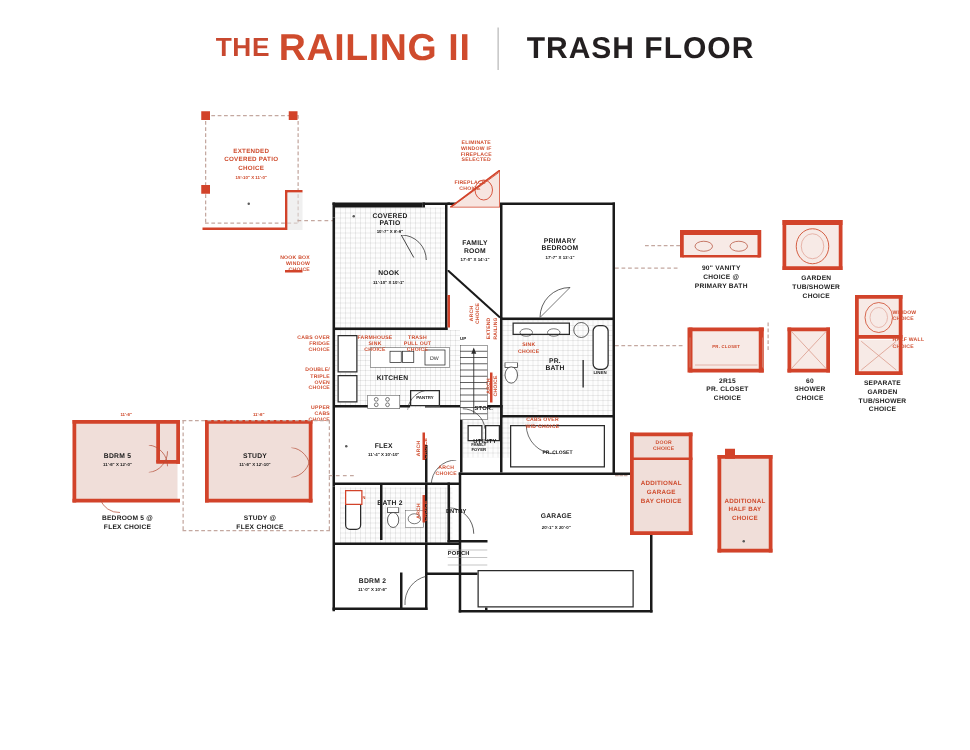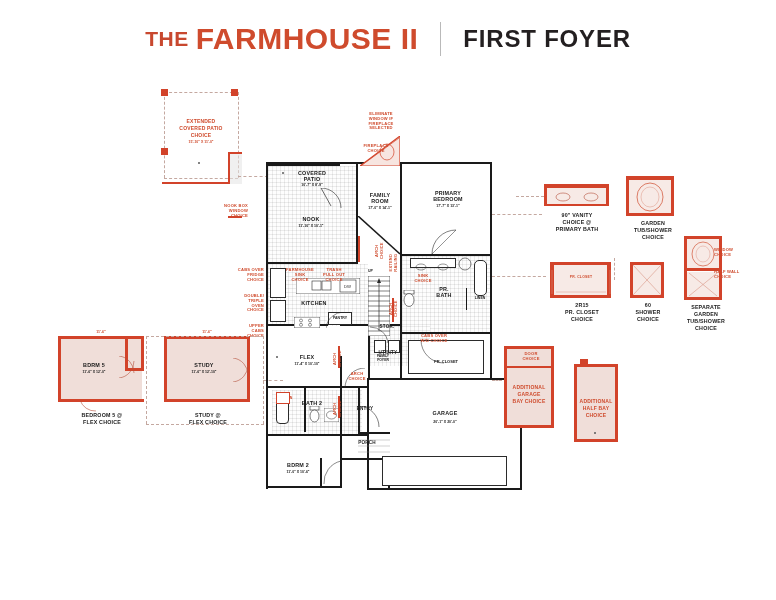--- a/index.html
+++ b/index.html
@@ -161,23 +161,23 @@
     background: #5a5a5a;
   }
 </style>
 </head>
 <body>
 
 <div id="page">
 
   <div class="title-bar">
     <span class="title-the">THE</span>
-    <span class="title-name">FARMHOUSE II</span>
+    <span class="title-name">RAILING II</span>
     <span class="title-sep"></span>
-    <span class="title-floor">FIRST FOYER</span>
+    <span class="title-floor">TRASH FLOOR</span>
   </div>
 
   <div class="plan" style="left:160px; top:88px; width:82px; height:110px;">
     <div class="fill" style="left:4px; top:4px; width:74px; height:86px;"></div>
 
     <div class="guide" style="left:4px; top:4px; width:74px;"></div>
     <div class="guide" style="left:4px; top:90px; width:74px;"></div>
     <div class="guide-v" style="left:4px; top:4px; height:86px;"></div>
     <div class="guide-v" style="left:78px; top:4px; height:86px;"></div>
 

